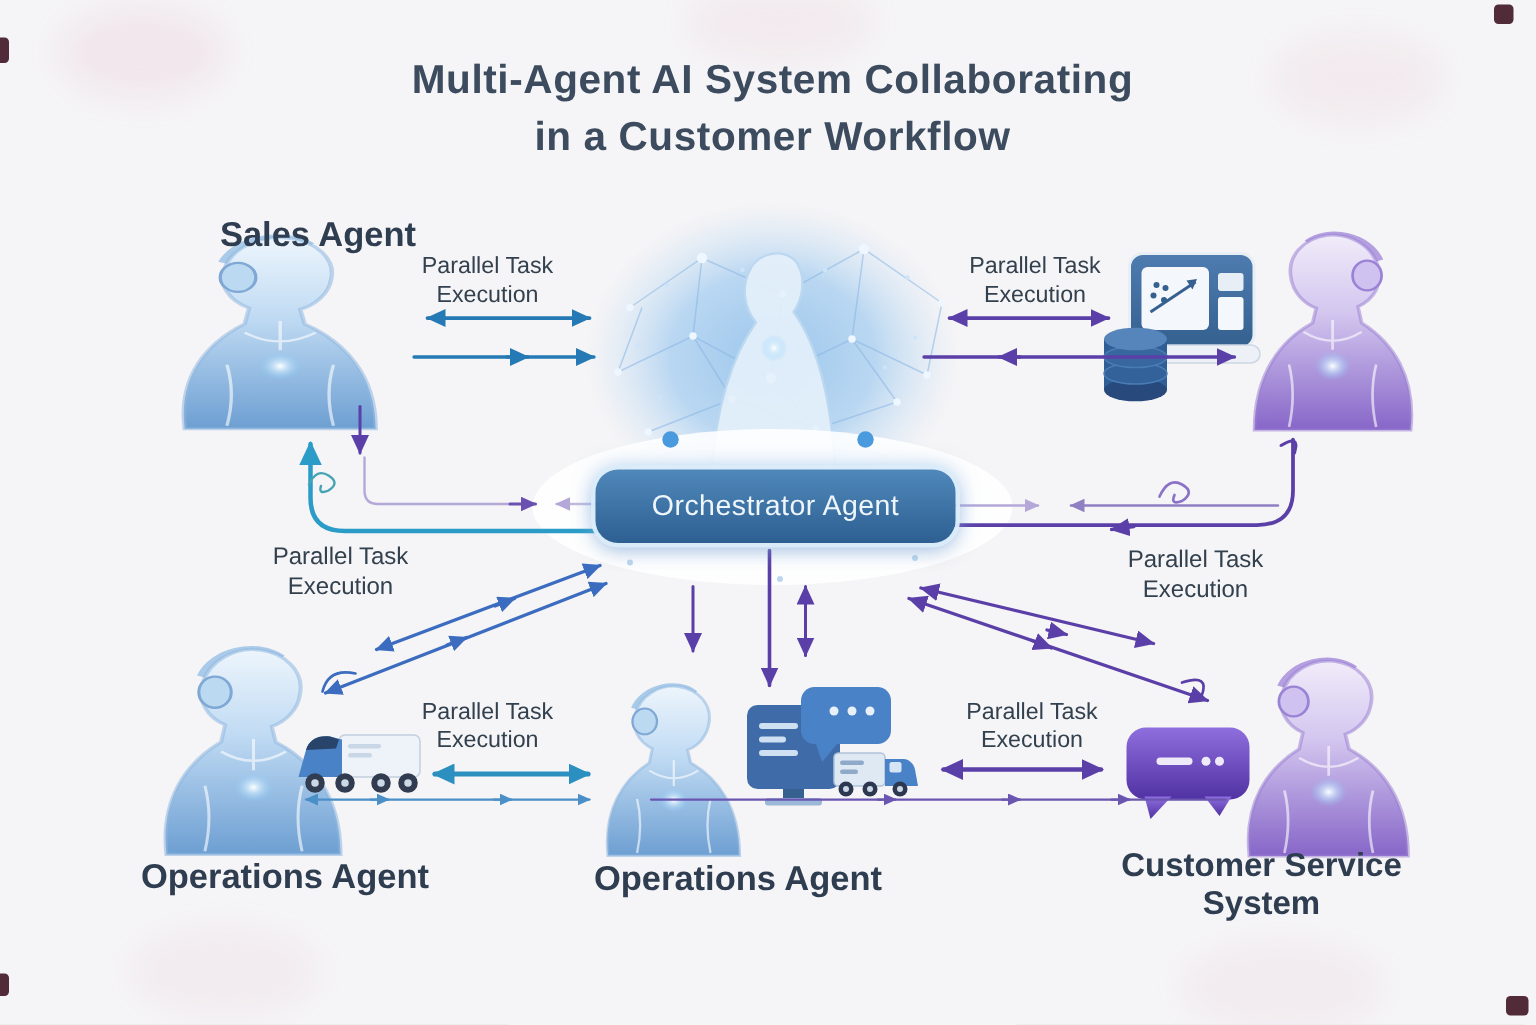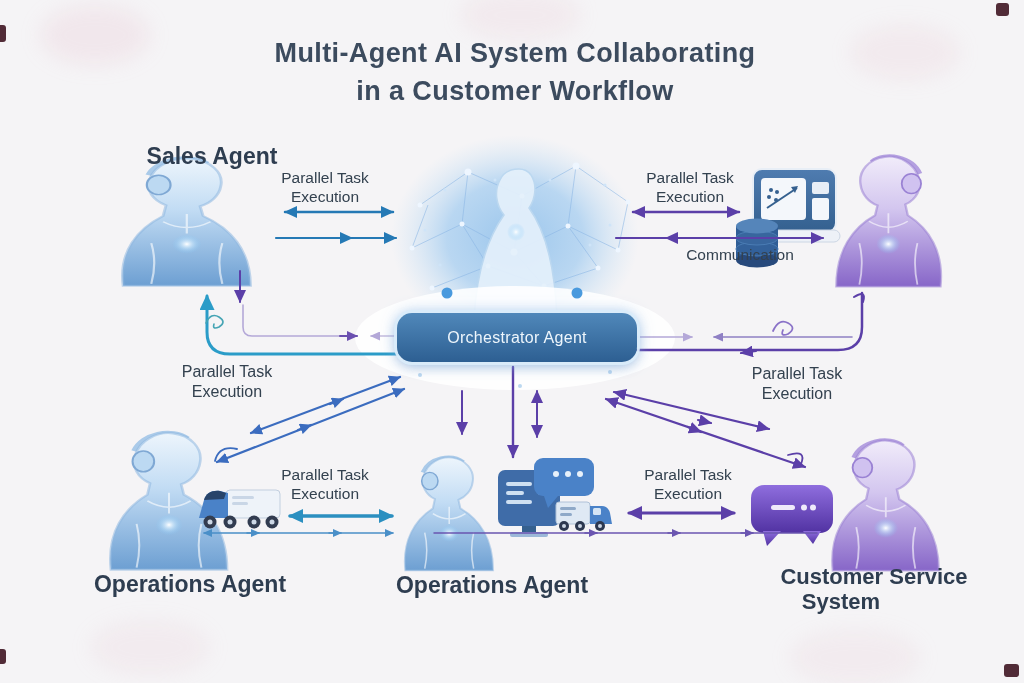--- a/index.html
+++ b/index.html
@@ -21,21 +21,21 @@
   .lbl{position:absolute;text-align:center;font-weight:400;font-size:15.5px;line-height:1.22;
        color:var(--sublabel-text,#33414f);}
   .lbl.mid{font-size:16px;}
   
   #orchestrator-btn{
     position:absolute;left:397px;top:313px;width:240px;height:49px;
     border:none;border-radius:15px;cursor:pointer;
     background:linear-gradient(180deg,var(--button-gradient-top,#5088ba),var(--button-gradient-bottom,#2d5f92));
     box-shadow:0 0 0 3px rgba(218,236,250,.95),0 0 16px rgba(140,185,235,.8),0 5px 12px rgba(90,130,180,.35);
     color:#eef6fc;font-family:"Liberation Sans",sans-serif;
-    font-size:16px;font-weight:500;letter-spacing:.3px;
+    font-size:19px;font-weight:500;letter-spacing:.3px;
   }
   
   #crm-laptop{position:absolute;left:193px;top:179px;width:82px;height:66px;}
   .lap-screen{position:absolute;left:4px;top:0;width:74px;height:50px;border-radius:7px;
     background:linear-gradient(180deg,#4e80b6,#2d5a8c);border:1px solid #d0e0f0;
     box-shadow:inset 0 0 10px rgba(255,255,255,.25);display:flex;align-items:center;justify-content:center;}
   .lap-screen span{color:#f0f6fc;font-size:18px;font-weight:bold;letter-spacing:.5px;}
   .lap-base{position:absolute;left:0;top:48px;width:82px;height:15px;
     border-radius:4px 4px 9px 9px;background:linear-gradient(180deg,#93b7dc,#5d8cbe);}
   .lap-slot{position:absolute;left:20px;top:51px;width:42px;height:4px;border-radius:2px;background:#d7e6f4;}
@@ -374,32 +374,31 @@
     </g>
   </svg>
 
 
   <div class="title" style="left:230px;top:38px;width:570px;">Multi-Agent AI System Collaborating</div>
   <div class="title" style="left:230px;top:76px;width:570px;">in a Customer Workflow</div>
 
   <div class="agent" style="left:112px;top:133px;width:200px;margin-top:10px;">Sales Agent</div>
   <div class="agent" style="left:75px;top:571px;width:230px;">Operations Agent</div>
   <div class="agent" style="left:377px;top:572px;width:230px;">Operations Agent</div>
-  <div class="agent small" style="left:764px;top:564px;width:220px;">Customer Service</div>
+  <div class="agent small" style="left:731px;top:564px;width:220px;">Customer Service</div>
   <div class="agent small" style="left:731px;top:589px;width:220px;">System</div>
 
   <div class="lbl" style="left:255px;top:169px;width:140px;">
     <div>Parallel Task</div>
     <div>Execution</div>
   </div>
   <div class="lbl" style="left:620px;top:169px;width:140px;">
     <div>Parallel Task</div>
     <div>Execution</div>
   </div>
-  <div class="lbl" style="left:660px;top:246px;width:160px;">Communication</div>
   <div class="lbl mid" style="left:157px;top:362px;width:140px;">
     <div>Parallel Task</div>
     <div>Execution</div>
   </div>
   <div class="lbl mid" style="left:727px;top:364px;width:140px;">
     <div>Parallel Task</div>
     <div>Execution</div>
   </div>
   <div class="lbl" style="left:255px;top:466px;width:140px;">
     <div>Parallel Task</div>

